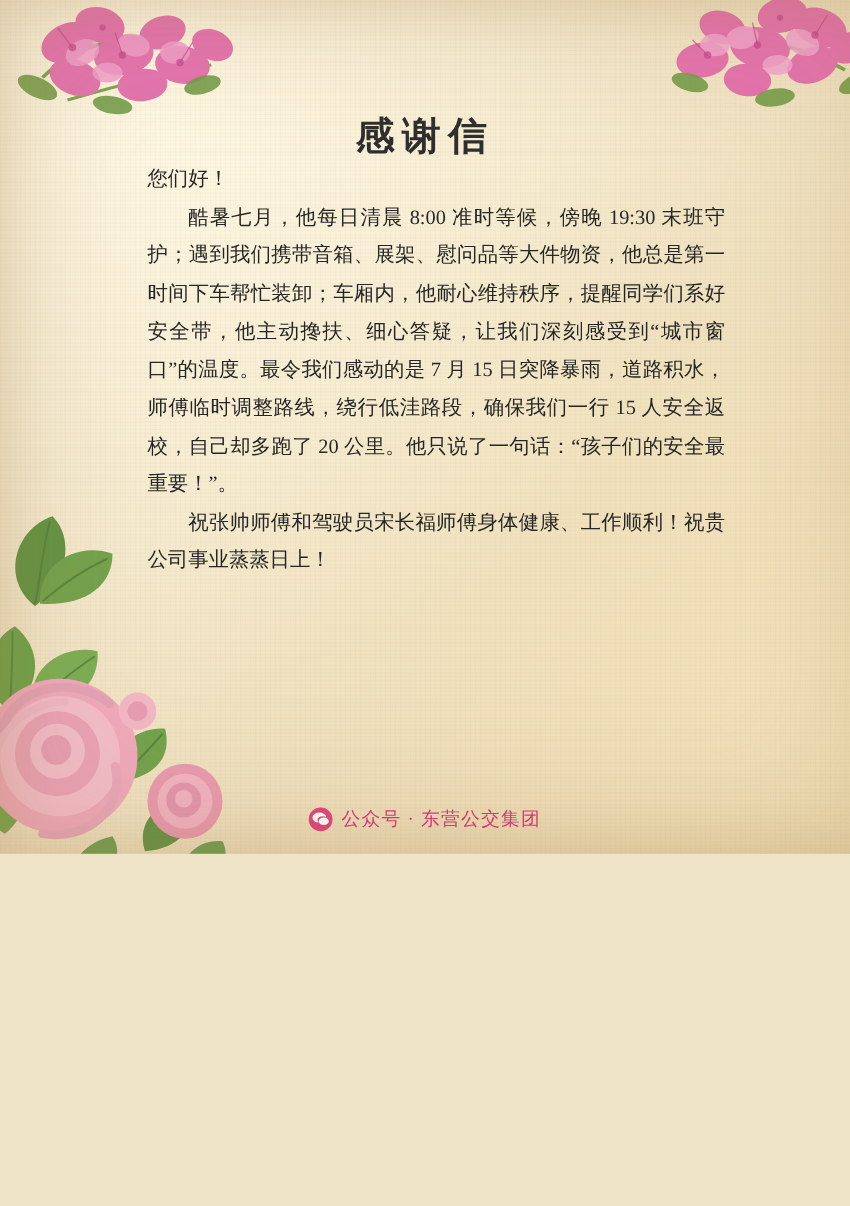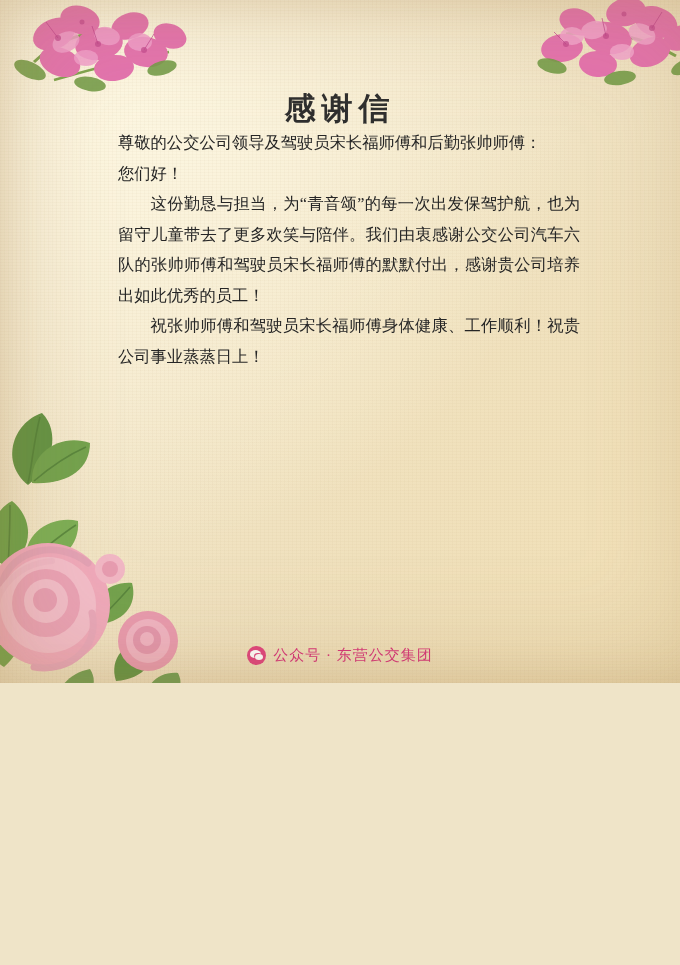--- a/index.html
+++ b/index.html
@@ -303,23 +303,22 @@
       <g fill="#68994a" opacity="0.95">
         <path d="M108 296 C86 300, 70 320, 80 330 C108 328, 118 312, 108 296 Z"></path>
         <path d="M196 300 C176 298, 160 314, 166 330 C192 328, 204 316, 196 300 Z"></path>
       </g>
     </g>
   </svg>
 
   <div class="title">感谢信</div>
 
   <div class="letter">
-    <p class="salutation">尊敬的公交公司领导及驾驶员宋长福师傅和后勤张帅师傅：</p>
     <p class="salutation">您们好！</p>
-    <p class="indent">这份勤恳与担当，为“青音颂”的每一次出发保驾护航，也为留守儿童带去了更多欢笑与陪伴。我们由衷感谢公交公司汽车六队的张帅师傅和驾驶员宋长福师傅的默默付出，感谢贵公司培养出如此优秀的员工！</p>
+    <p class="indent">酷暑七月，他每日清晨 8:00 准时等候，傍晚 19:30 末班守护；遇到我们携带音箱、展架、慰问品等大件物资，他总是第一时间下车帮忙装卸；车厢内，他耐心维持秩序，提醒同学们系好安全带，他主动搀扶、细心答疑，让我们深刻感受到“城市窗口”的温度。最令我们感动的是 7 月 15 日突降暴雨，道路积水，师傅临时调整路线，绕行低洼路段，确保我们一行 15 人安全返校，自己却多跑了 20 公里。他只说了一句话：“孩子们的安全最重要！”。</p>
     <p class="indent">祝张帅师傅和驾驶员宋长福师傅身体健康、工作顺利！祝贵公司事业蒸蒸日上！</p>
   </div>
 
   <div class="signblock">
     <div class="sign-line" style="text-indent:2em;">此致</div>
     <div class="sign-line">敬礼！</div>
     <div class="sign-line">把安全提到最高</div>
     <div class="sign-line">
       <span>队长：</span>
       <span class="scribble">刘博祥</span>

